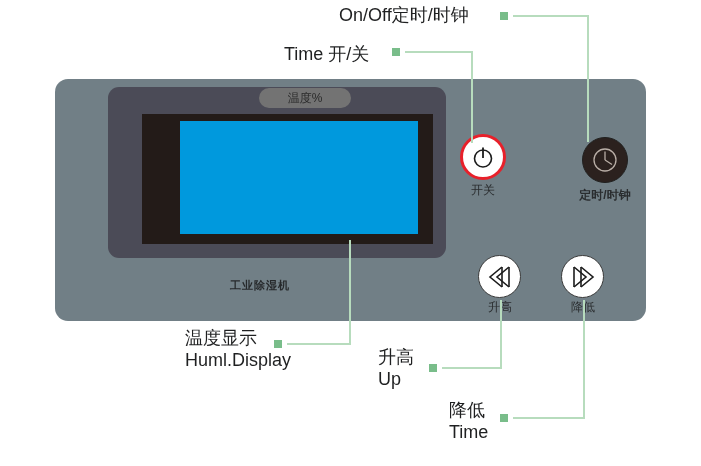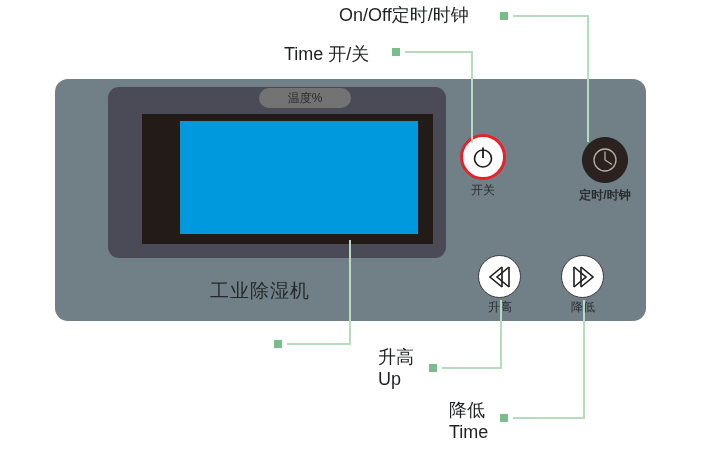--- a/index.html
+++ b/index.html
@@ -75,23 +75,24 @@
     white-space: nowrap;
   }
 
   
   .brand {
     position: absolute;
     left: 145px;
     top: 278px;
     width: 230px;
     text-align: center;
-    font-size: 19px;
+    font-size: 11px;
     color: #26292b;
     letter-spacing: 1px;
+    font-weight: bold;
   }
 
   
   .btn {
     position: absolute;
     border-radius: 50%;
     box-sizing: border-box;
     display: flex;
     align-items: center;
     justify-content: center;
@@ -281,20 +282,22 @@
 
   <div class="anno anno-onoff">
     <span class="l1">On/Off定时/时钟</span>
   </div>
 
   <div class="anno anno-time">
     <span class="l1">Time 开/关</span>
   </div>
 
   <div class="anno anno-huml">
+    <span class="l1">温度显示</span>
+    <span class="l2">Huml.Display</span>
   </div>
 
   <div class="anno anno-up">
     <span class="l1">升高</span>
     <span class="l2">Up</span>
   </div>
 
   <div class="anno anno-down">
     <span class="l1">降低</span>
     <span class="l2">Time</span>

